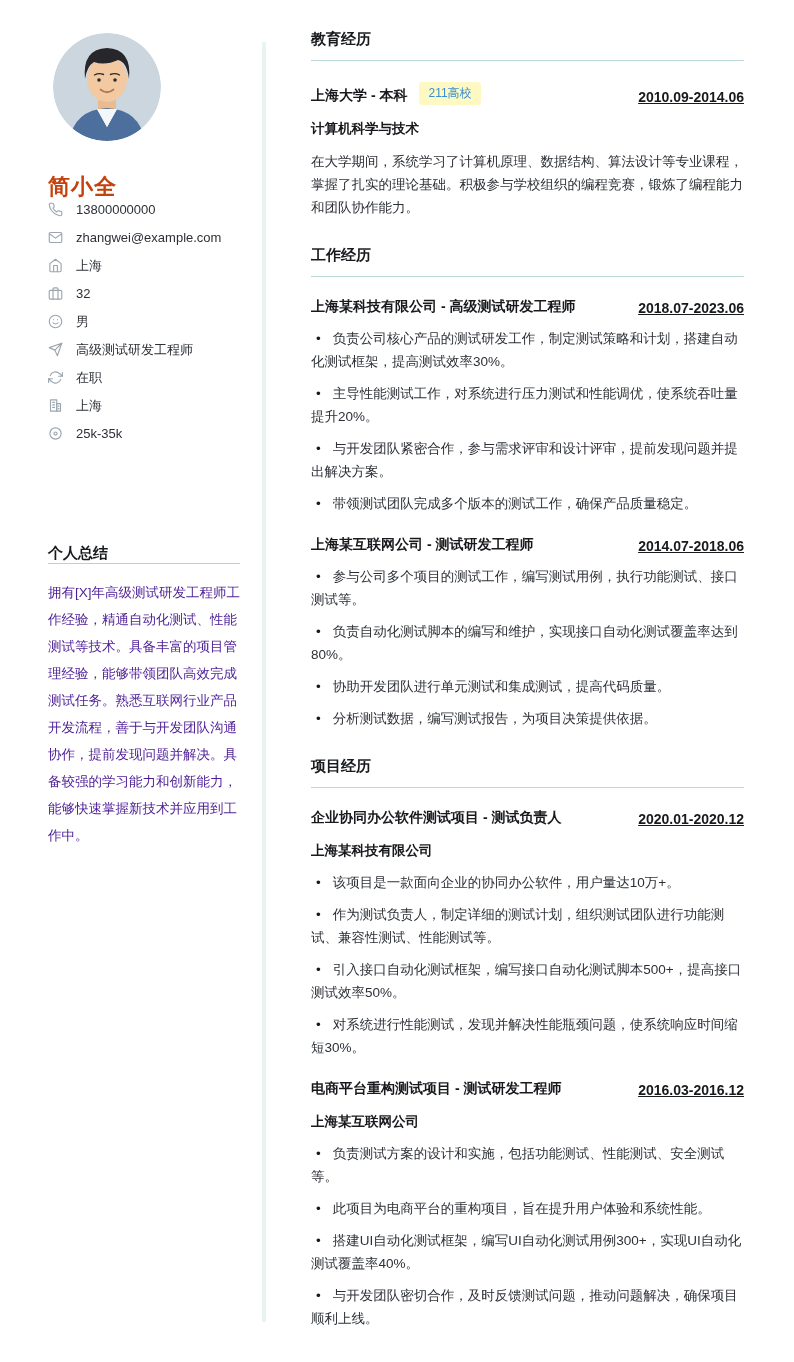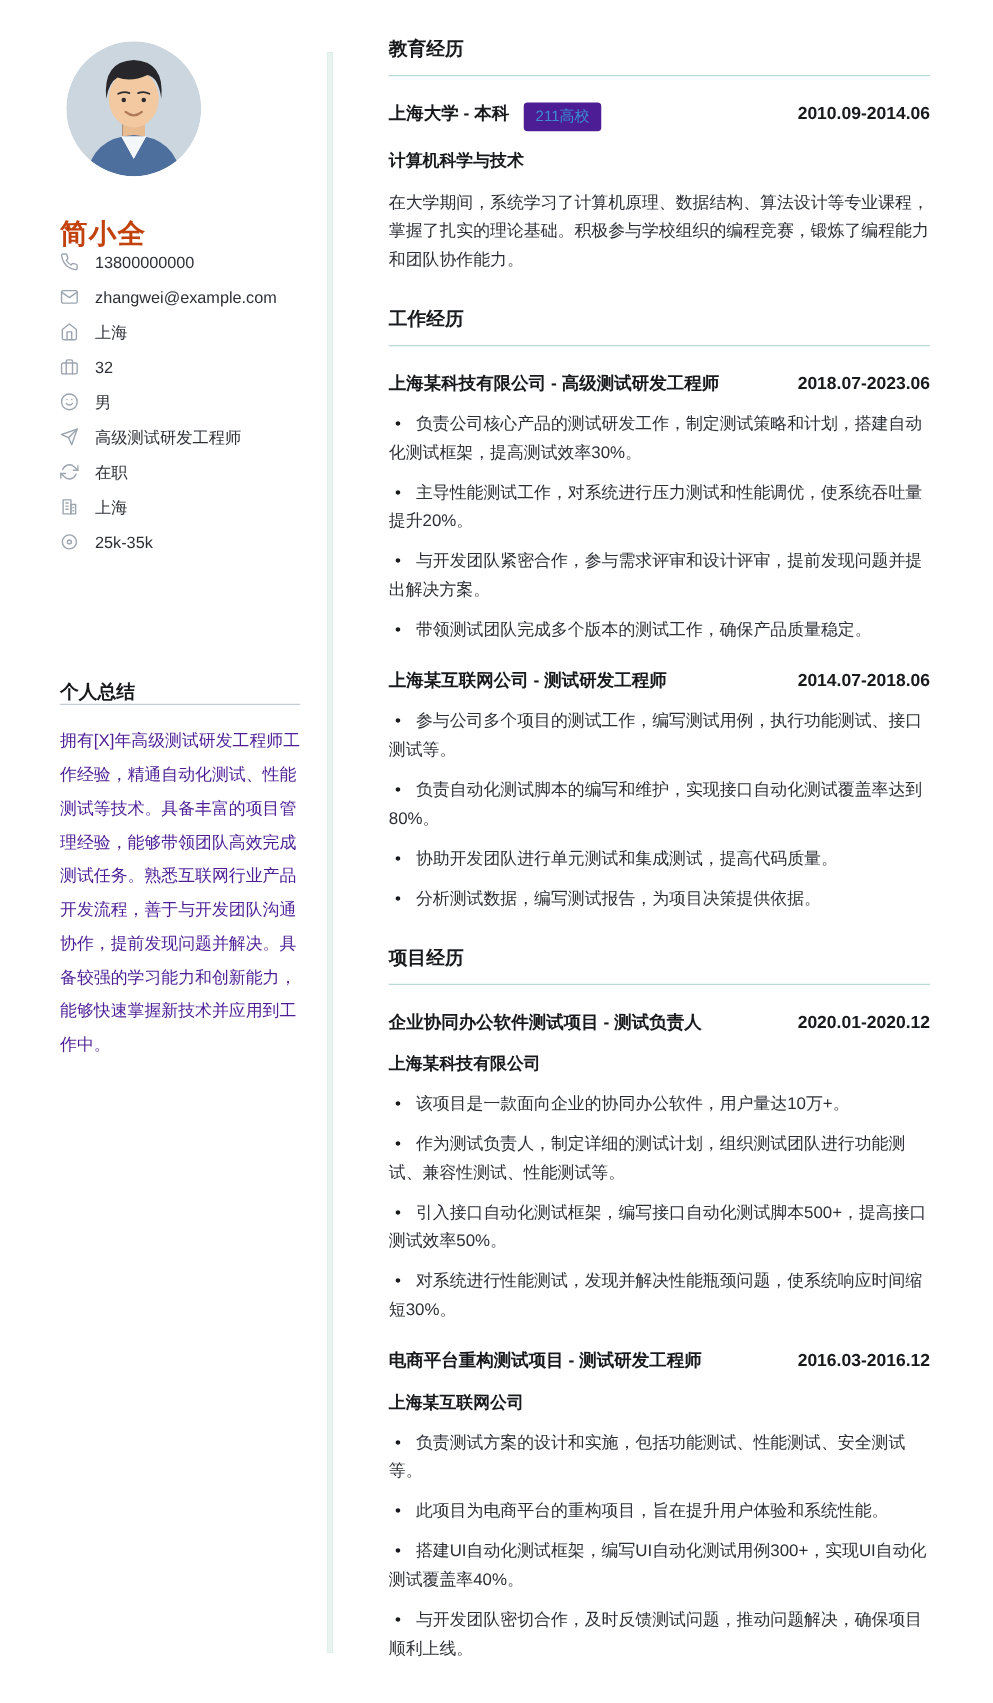--- a/index.html
+++ b/index.html
@@ -22,24 +22,24 @@
   .contact-item svg { width:15px; height:15px; stroke:#9ca5af; fill:none; stroke-width:1.8; stroke-linecap:round; stroke-linejoin:round; flex-shrink:0; }
   .contact-value { font-size:13px; color:#2c3036; }
   .side-section-title { margin-top:103px; font-size:15px; font-weight:700; color:#17191c; border-bottom:1px solid #c4cdd4; }
   .summary-text { margin-top:15px; font-size:13.5px; line-height:27px; color:#4c1d95; }
 
   
   .main { flex:1; padding:30px 50px 0 45px; }
   .section { margin-bottom:27px; }
   .section-title { font-size:15px; font-weight:700; color:#17191c; padding-bottom:11px; border-bottom:1px solid #bcd9da; }
   .entry { margin-top:21px; }
-  .entry-head { display:flex; align-items:flex-start; }
+  .entry-head { display:flex; align-items:flex-end; }
   .entry-title { font-size:14px; font-weight:700; color:#17191c; }
-  .entry-date { margin-left:auto; font-size:14px; font-weight:700; color:#17191c; }
-  .badge { margin-left:12px; background:#4c1d95; color:#3a8fd4; font-size:12px; padding:3px 9px; border-radius:3px; }
+  .entry-date { margin-left:auto; font-size:14px; font-weight:700; color:#17191c;text-decoration:underline; }
+  .badge { margin-left:12px; background:#fef9c3; color:#3a8fd4; font-size:12px; padding:3px 9px; border-radius:3px; }
   .entry-sub { font-size:13.5px; font-weight:700; color:#17191c; margin-top:15px; }
   .entry-desc { font-size:13.5px; line-height:23px; color:#2c3036; margin-top:12px; }
   .bullets { margin-top:11px; }
   .bullet { font-size:13.5px; line-height:23px; color:#2c3036; margin-bottom:9px; }
   .bullet::before { content:"•"; margin:0 12px 0 5px; color:#17191c; }
 </style>
 </head>
 <body>
 
 <div class="page">

